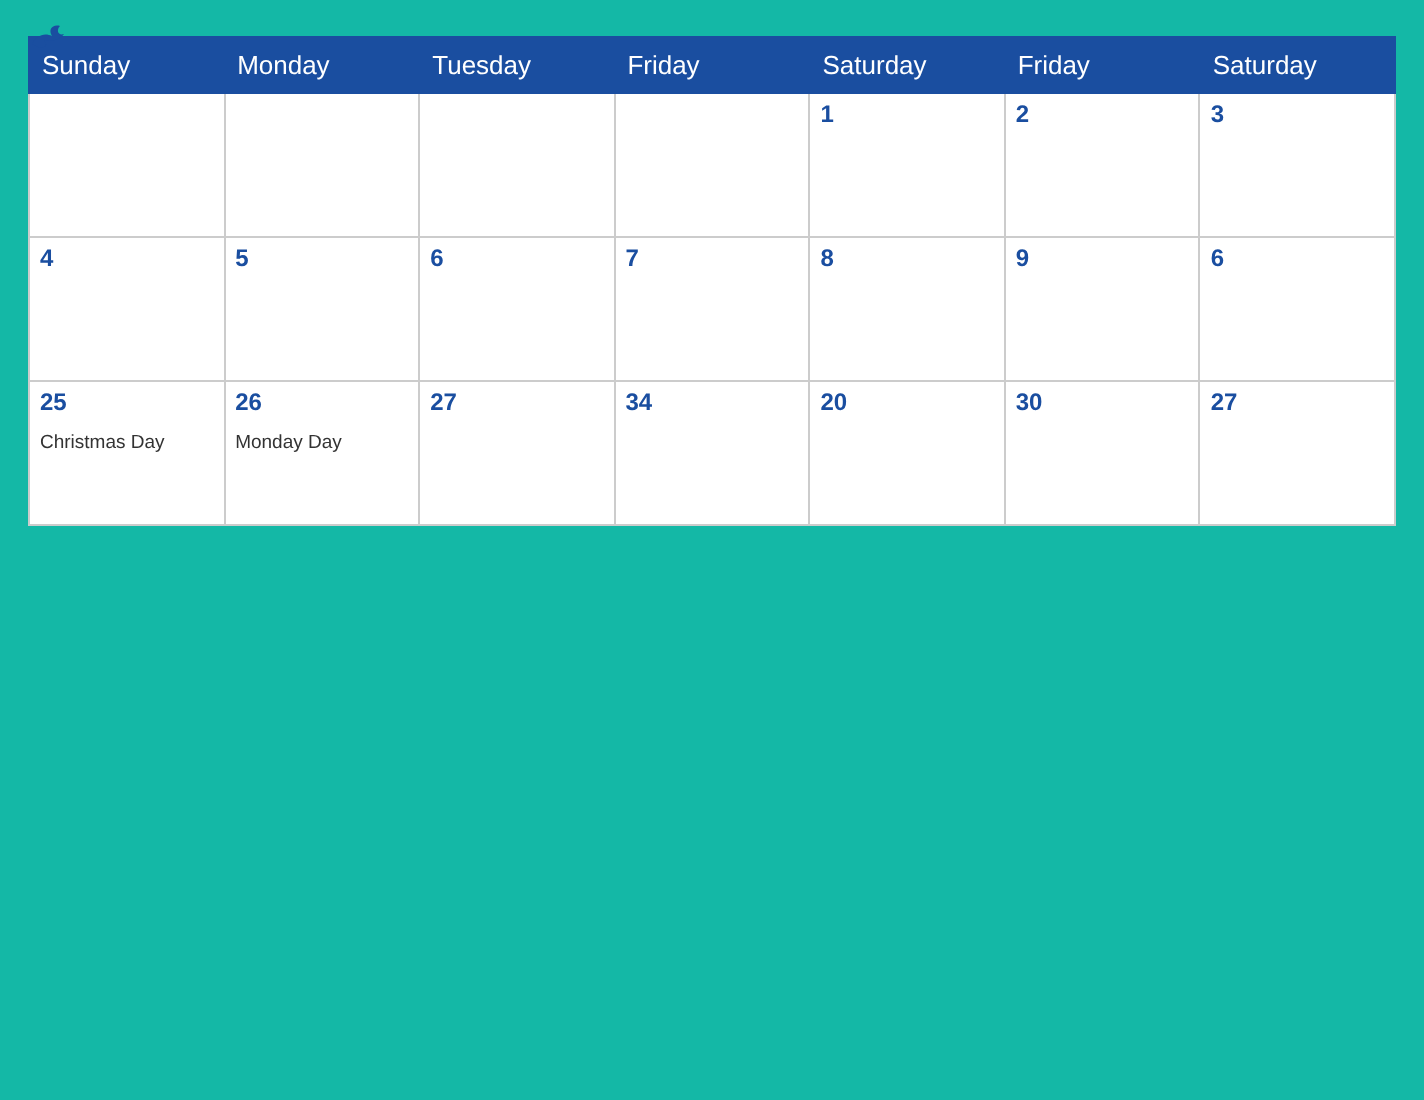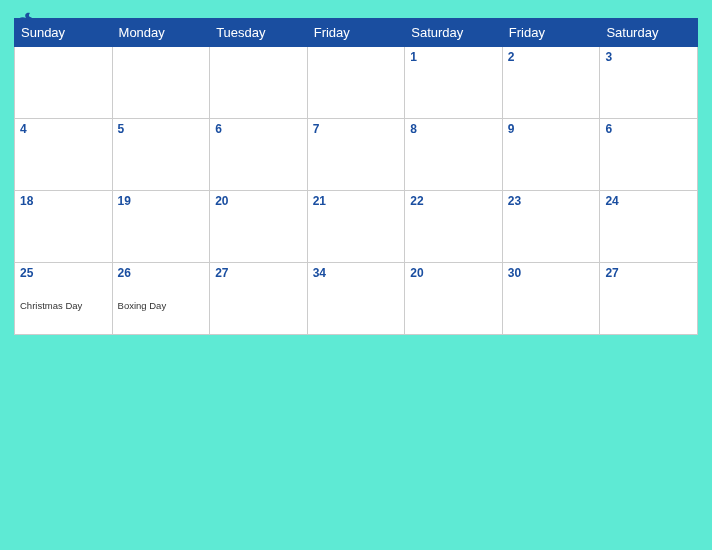--- a/index.html
+++ b/index.html
@@ -6,21 +6,21 @@
     body {
       font-family: Arial, sans-serif;
       background: #fff;
       width: 712px;
       height: 550px;
       overflow: hidden;
     }
     .calendar-container {
       width: 712px;
       height: 550px;
-      background: #5eead4;
+      background: #14b8a6;
       padding: 10px 14px 14px 14px;
     }
     .header {
       display: flex;
       align-items: center;
       justify-content: center;
       position: relative;
       margin-bottom: 8px;
     }
     .logo {
@@ -94,21 +94,21 @@
       font-weight: bold;
       display: block;
     }
     .date-number.empty {
       color: transparent;
     }
     .holiday-label {
       font-size: 9.5px;
       color: #333;
       display: block;
-      margin-top: 20px;
+      margin-top: 8px;
     }
     
     .row-shaded td {
       background: #f0f4fb;
     }
   </style>
 </head>
 <body>
 
 <div class="calendar-container">
@@ -180,51 +180,28 @@
           <td>
             <span class="date-number">8</span>
           </td>
           <td>
             <span class="date-number">9</span>
           </td>
           <td>
             <span class="date-number">6</span>
           </td>
         </tr>
-        <tr>
-          <td>
-            <span class="date-number">18</span>
-          </td>
-          <td>
-            <span class="date-number">19</span>
-          </td>
-          <td>
-            <span class="date-number">20</span>
-          </td>
-          <td>
-            <span class="date-number">21</span>
-          </td>
-          <td>
-            <span class="date-number">22</span>
-          </td>
-          <td>
-            <span class="date-number">23</span>
-          </td>
-          <td>
-            <span class="date-number">24</span>
-          </td>
-        </tr>
         <tr class="row-shaded">
           <td>
             <span class="date-number">25</span>
             <span class="holiday-label">Christmas Day</span>
           </td>
           <td>
             <span class="date-number">26</span>
-            <span class="holiday-label">Boxing Day</span>
+            <span class="holiday-label">Monday Day</span>
           </td>
           <td>
             <span class="date-number">27</span>
           </td>
           <td>
             <span class="date-number">34</span>
           </td>
           <td>
             <span class="date-number">20</span>
           </td>

